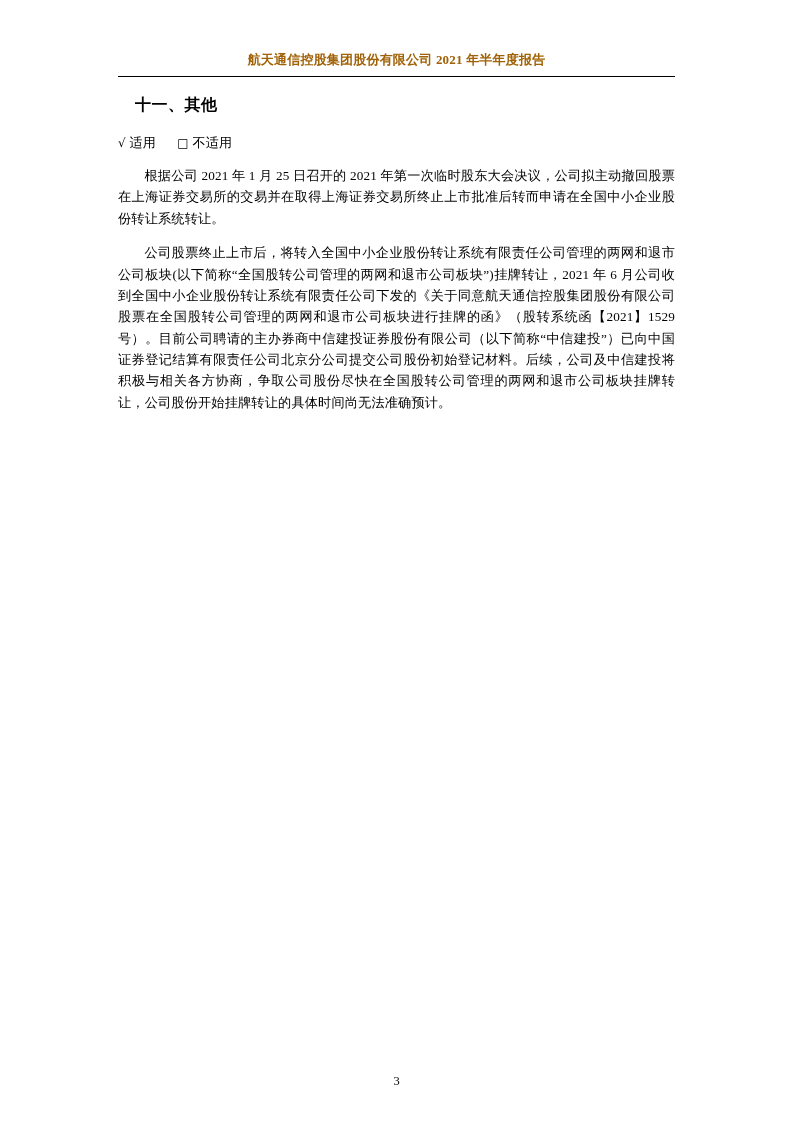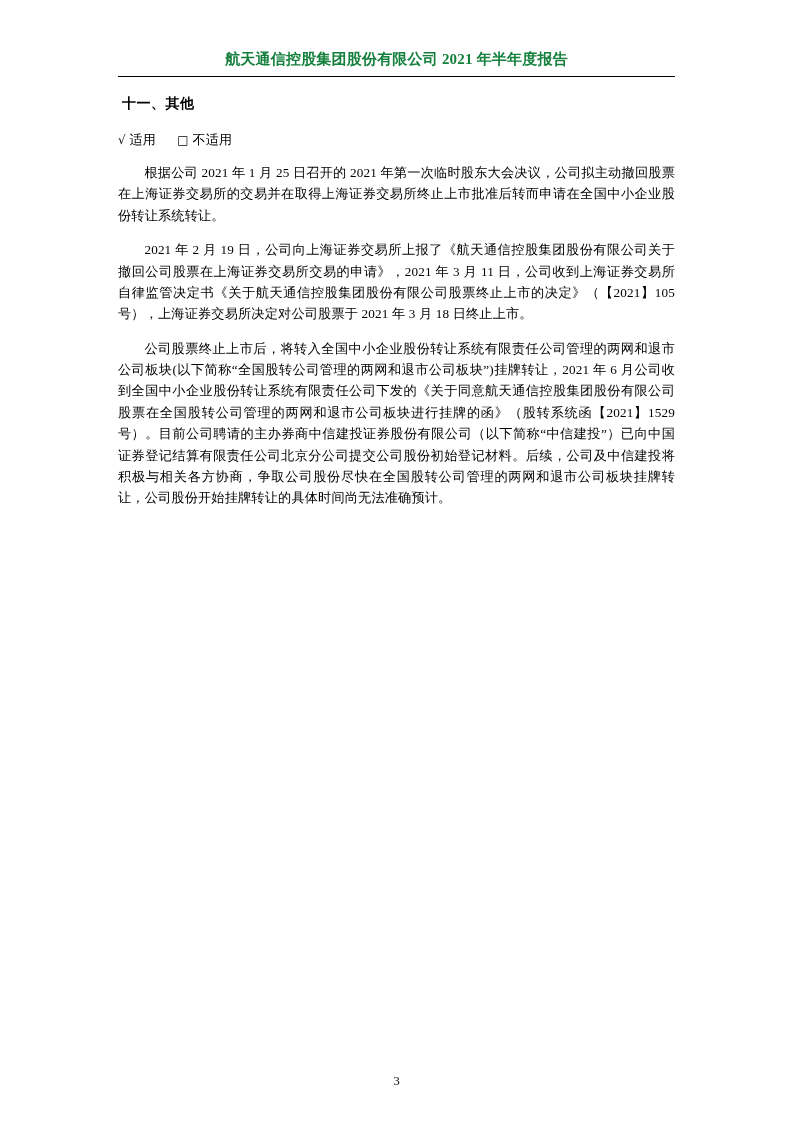--- a/index.html
+++ b/index.html
@@ -21,45 +21,45 @@
   }
   .header {
     position: absolute;
     left: 0;
     right: 0;
     top: 50px;
     text-align: center;
   }
   .header-text {
     font-family: "Liberation Serif", "DejaVu Serif", serif;
-    font-size: 15px;
+    font-size: 13px;
     font-weight: bold;
     letter-spacing: 0.2px;
-    color: #15803d;
+    color: #a16207;
     display: inline-block;
   }
   .header-rule {
     position: absolute;
     left: 118px;
     right: 118px;
     top: 76px;
     border-top: 1px solid #000;
     height: 0;
   }
   .content {
     position: absolute;
     left: 118px;
     right: 118px;
     top: 95px;
   }
   h1.section-title {
     font-family: "Liberation Serif", "DejaVu Serif", serif;
-    font-size: 14px;
+    font-size: 16px;
     font-weight: bold;
-    margin: 0 0 14px 4px;
+    margin: 0 0 14px 17px;
     padding: 0;
     letter-spacing: 0.5px;
   }
   .choice-line {
     font-size: 13px;
     margin: 18px 0 6px 0;
     letter-spacing: 0.3px;
   }
   .choice-line .box {
     font-family: "DejaVu Sans", sans-serif;
@@ -106,21 +106,20 @@
 
     <div class="choice-line">
       <span class="box">√</span>
       <span>适用</span>
       <span class="choice-gap"></span>
       <span class="box">□</span>
       <span>不适用</span>
     </div>
 
     <p class="para">根据公司 2021 年 1 月 25 日召开的 2021 年第一次临时股东大会决议，公司拟主动撤回股票在上海证券交易所的交易并在取得上海证券交易所终止上市批准后转而申请在全国中小企业股份转让系统转让。</p>
-    <p class="para">2021 年 2 月 19 日，公司向上海证券交易所上报了《航天通信控股集团股份有限公司关于撤回公司股票在上海证券交易所交易的申请》，2021 年 3 月 11 日，公司收到上海证券交易所自律监管决定书《关于航天通信控股集团股份有限公司股票终止上市的决定》（【2021】105 号），上海证券交易所决定对公司股票于 2021 年 3 月 18 日终止上市。</p>
     <p class="para">公司股票终止上市后，将转入全国中小企业股份转让系统有限责任公司管理的两网和退市公司板块(以下简称“全国股转公司管理的两网和退市公司板块”)挂牌转让，2021 年 6 月公司收到全国中小企业股份转让系统有限责任公司下发的《关于同意航天通信控股集团股份有限公司股票在全国股转公司管理的两网和退市公司板块进行挂牌的函》（股转系统函【2021】1529 号）。目前公司聘请的主办券商中信建投证券股份有限公司（以下简称“中信建投”）已向中国证券登记结算有限责任公司北京分公司提交公司股份初始登记材料。后续，公司及中信建投将积极与相关各方协商，争取公司股份尽快在全国股转公司管理的两网和退市公司板块挂牌转让，公司股份开始挂牌转让的具体时间尚无法准确预计。</p>
 
   </div>
 
   <div class="footer">
     <span class="page-number">3</span>
   </div>
 
 </div>
 

